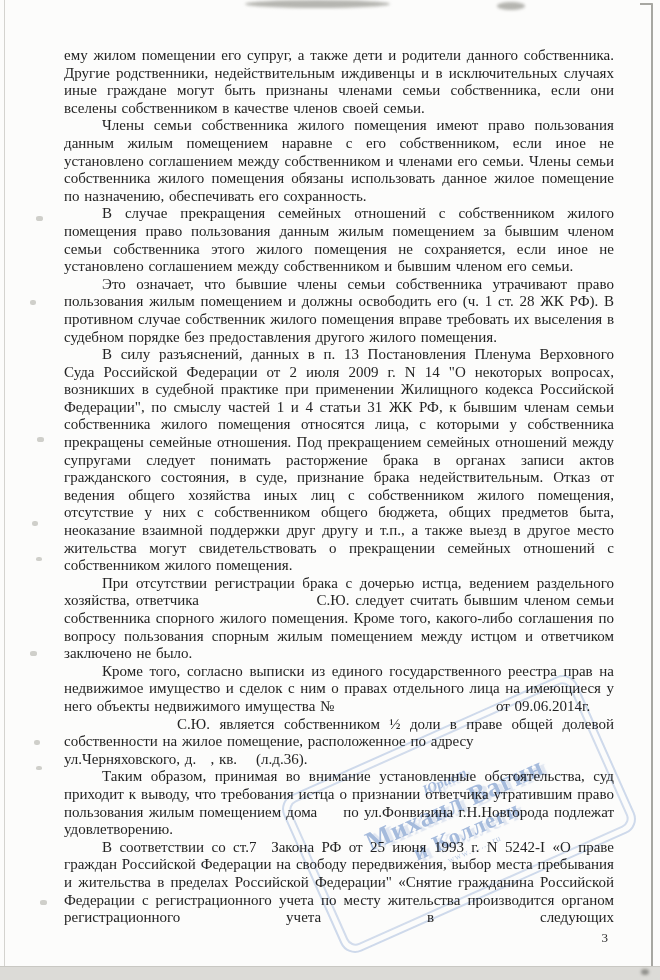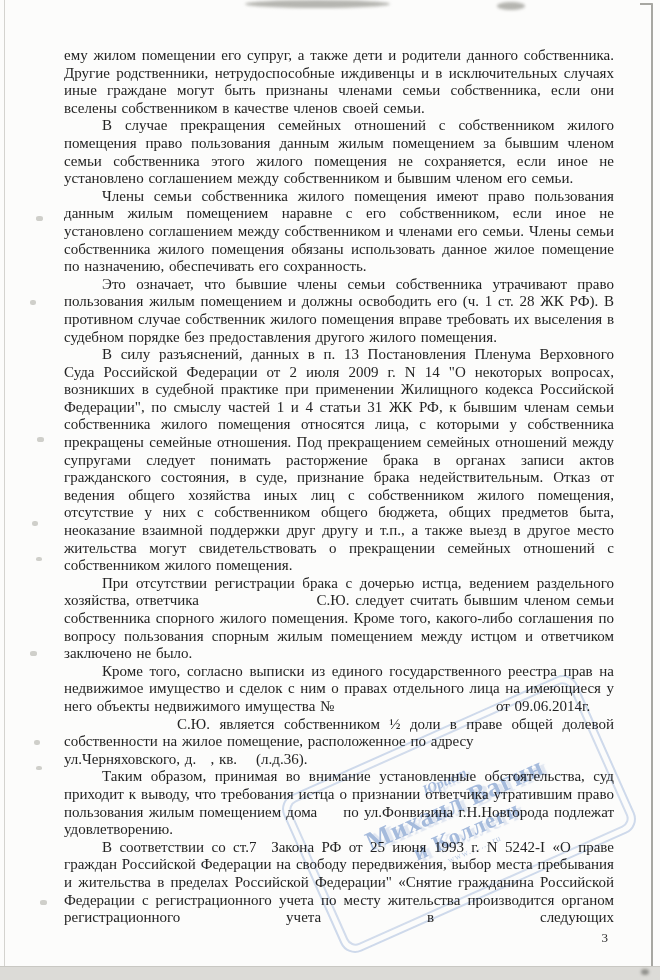--- a/index.html
+++ b/index.html
@@ -83,23 +83,23 @@
   <div class="margin-mark" style="left:30px;top:300px;width:6px;height:5px;"></div>
   <div class="margin-mark" style="left:37px;top:437px;width:7px;height:5px;"></div>
   <div class="margin-mark" style="left:32px;top:521px;width:6px;height:5px;"></div>
   <div class="margin-mark" style="left:36px;top:557px;width:6px;height:4px;"></div>
   <div class="margin-mark" style="left:30px;top:651px;width:7px;height:5px;"></div>
   <div class="margin-mark" style="left:34px;top:740px;width:6px;height:5px;"></div>
   <div class="margin-mark" style="left:36px;top:766px;width:6px;height:4px;"></div>
   <div class="margin-mark" style="left:40px;top:900px;width:7px;height:5px;"></div>
 
   <div class="text-block">
-    <p class="para">ему жилом помещении его супруг, а также дети и родители данного собственника. Другие родственники, нетрудоспособные иждивенцы и в исключительных случаях иные граждане могут быть признаны членами семьи собственника, если они вселены собственником в качестве членов своей семьи.</p>
+    <p class="para">ему жилом помещении его супруг, а также дети и родители данного собственника. Другие родственники, недействительным иждивенцы и в исключительных случаях иные граждане могут быть признаны членами семьи собственника, если они вселены собственником в качестве членов своей семьи.</p>
+    <p class="para indent">Члены семьи собственника жилого помещения имеют право пользования данным жилым помещением наравне с его собственником, если иное не установлено соглашением между собственником и членами его семьи. Члены семьи собственника жилого помещения обязаны использовать данное жилое помещение по назначению, обеспечивать его сохранность.</p>
     <p class="para indent">В случае прекращения семейных отношений с собственником жилого помещения право пользования данным жилым помещением за бывшим членом семьи собственника этого жилого помещения не сохраняется, если иное не установлено соглашением между собственником и бывшим членом его семьи.</p>
-    <p class="para indent">Члены семьи собственника жилого помещения имеют право пользования данным жилым помещением наравне с его собственником, если иное не установлено соглашением между собственником и членами его семьи. Члены семьи собственника жилого помещения обязаны использовать данное жилое помещение по назначению, обеспечивать его сохранность.</p>
     <p class="para indent">Это означает, что бывшие члены семьи собственника утрачивают право пользования жилым помещением и должны освободить его (ч. 1 ст. 28 ЖК РФ). В противном случае собственник жилого помещения вправе требовать их выселения в судебном порядке без предоставления другого жилого помещения.</p>
     <p class="para indent">В силу разъяснений, данных в п. 13 Постановления Пленума Верховного Суда Российской Федерации от 2 июля 2009 г. N 14 "О некоторых вопросах, возникших в судебной практике при применении Жилищного кодекса Российской Федерации", по смыслу частей 1 и 4 статьи 31 ЖК РФ, к бывшим членам семьи собственника жилого помещения относятся лица, с которыми у собственника прекращены семейные отношения. Под прекращением семейных отношений между супругами следует понимать расторжение брака в органах записи актов гражданского состояния, в суде, признание брака недействительным. Отказ от ведения общего хозяйства иных лиц с собственником жилого помещения, отсутствие у них с собственником общего бюджета, общих предметов быта, неоказание взаимной поддержки друг другу и т.п., а также выезд в другое место жительства могут свидетельствовать о прекращении семейных отношений с собственником жилого помещения.</p>
     <p class="para indent">При отсутствии регистрации брака с дочерью истца, ведением раздельного хозяйства, ответчика&nbsp;&nbsp;&nbsp;&nbsp;&nbsp;&nbsp;&nbsp;&nbsp;&nbsp;&nbsp;&nbsp;&nbsp;&nbsp;&nbsp;&nbsp;&nbsp;&nbsp;&nbsp;&nbsp;&nbsp;С.Ю. следует считать бывшим членом семьи собственника спорного жилого помещения. Кроме того, какого-либо соглашения по вопросу пользования спорным жилым помещением между истцом и ответчиком заключено не было.</p>
     <p class="para indent">Кроме того, согласно выписки из единого государственного реестра прав на недвижимое имущество и сделок с ним о правах отдельного лица на имеющиеся у него объекты недвижимого имущества №&nbsp;&nbsp;&nbsp;&nbsp;&nbsp;&nbsp;&nbsp;&nbsp;&nbsp;&nbsp;&nbsp;&nbsp;&nbsp;&nbsp;&nbsp;&nbsp;&nbsp;&nbsp;&nbsp;&nbsp;&nbsp;&nbsp;&nbsp;&nbsp;&nbsp;&nbsp;&nbsp;&nbsp;&nbsp;&nbsp;&nbsp;&nbsp;&nbsp;&nbsp;от 09.06.2014г.
 &nbsp;&nbsp;&nbsp;&nbsp;&nbsp;&nbsp;&nbsp;&nbsp;&nbsp;&nbsp;&nbsp;&nbsp;С.Ю. является собственником ½ доли в праве общей долевой собственности на жилое помещение, расположенное по адресу
 ул.Черняховского, д.&nbsp;&nbsp;&nbsp;, кв.&nbsp;&nbsp;&nbsp;&nbsp;(л.д.36).</p>
     <p class="para indent">Таким образом, принимая во внимание установленные обстоятельства, суд приходит к выводу, что требования истца о признании ответчика утратившим право пользования жилым помещением дома&nbsp;&nbsp;&nbsp;&nbsp;&nbsp;по ул.Фонвизина г.Н.Новгорода подлежат удовлетворению.</p>
     <p class="para indent justify-last">В соответствии со ст.7&nbsp; Закона РФ от 25 июня 1993 г. N 5242-I «О праве граждан Российской Федерации на свободу передвижения, выбор места пребывания и жительства в пределах Российской Федерации" «Снятие гражданина Российской Федерации с регистрационного учета по месту жительства производится органом регистрационного учета в следующих</p>
   </div>
 

